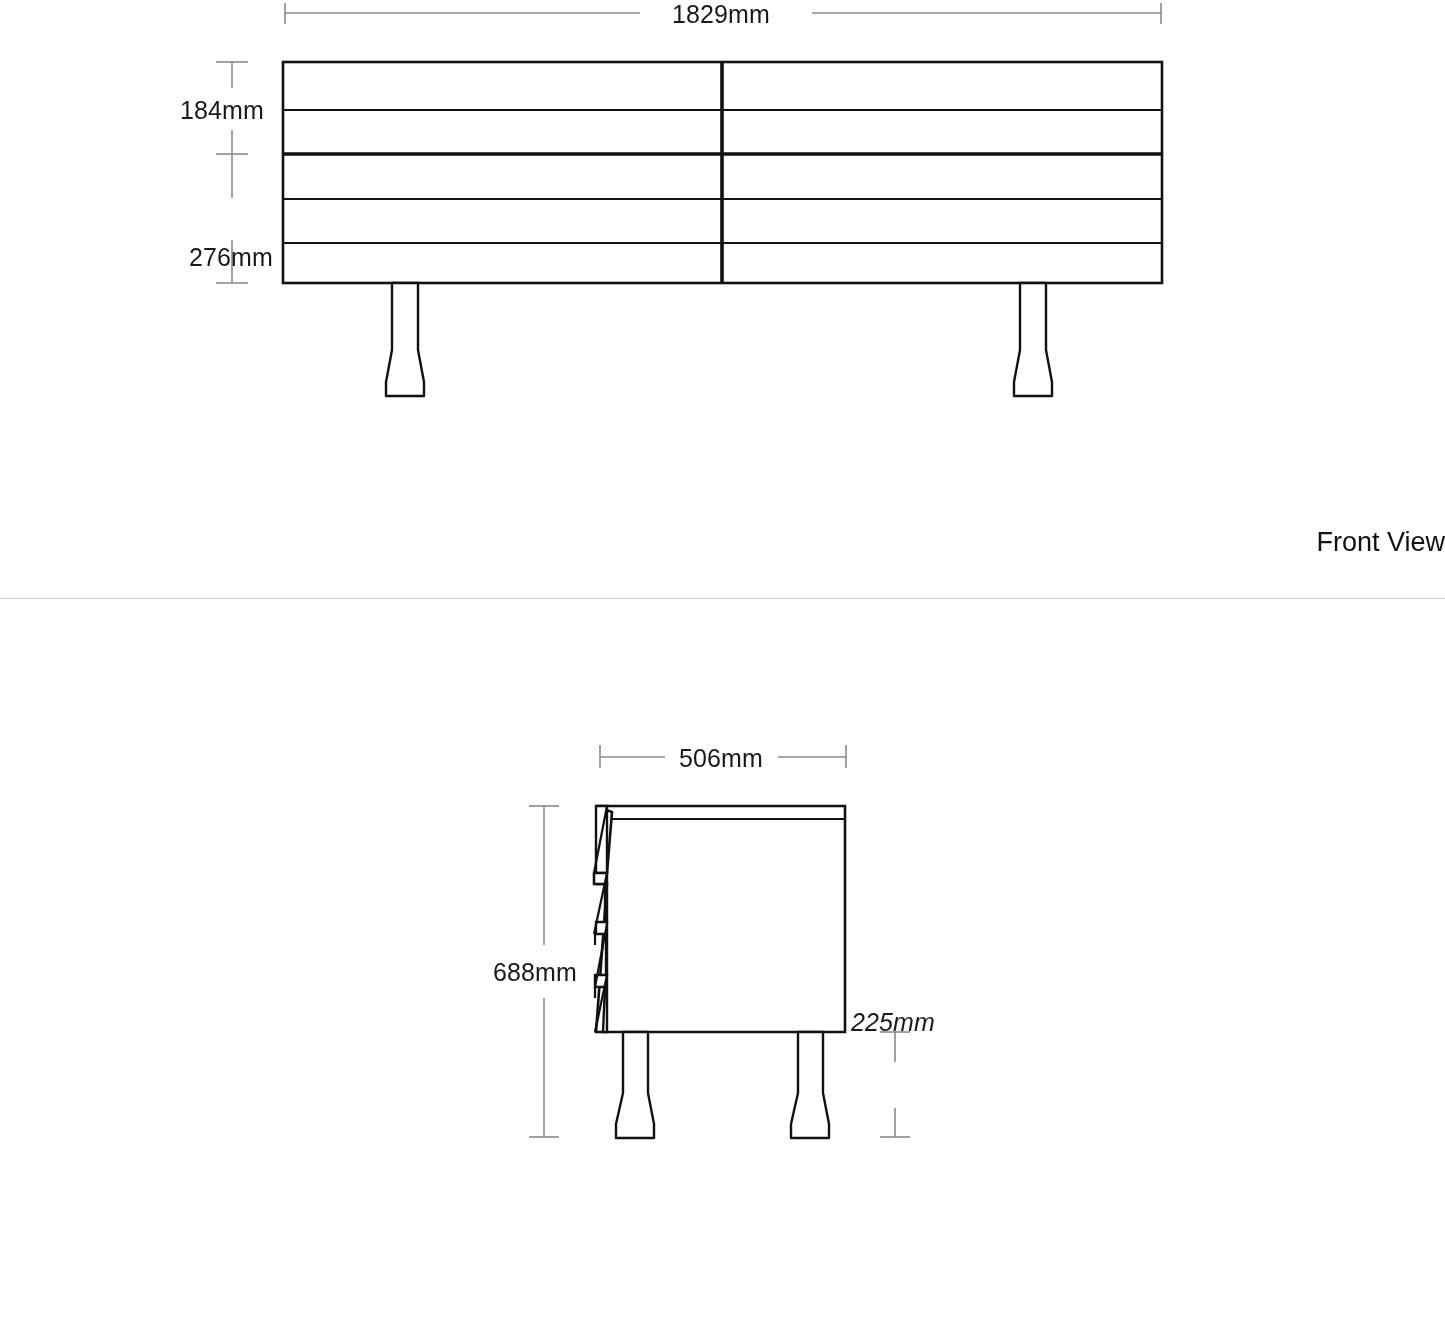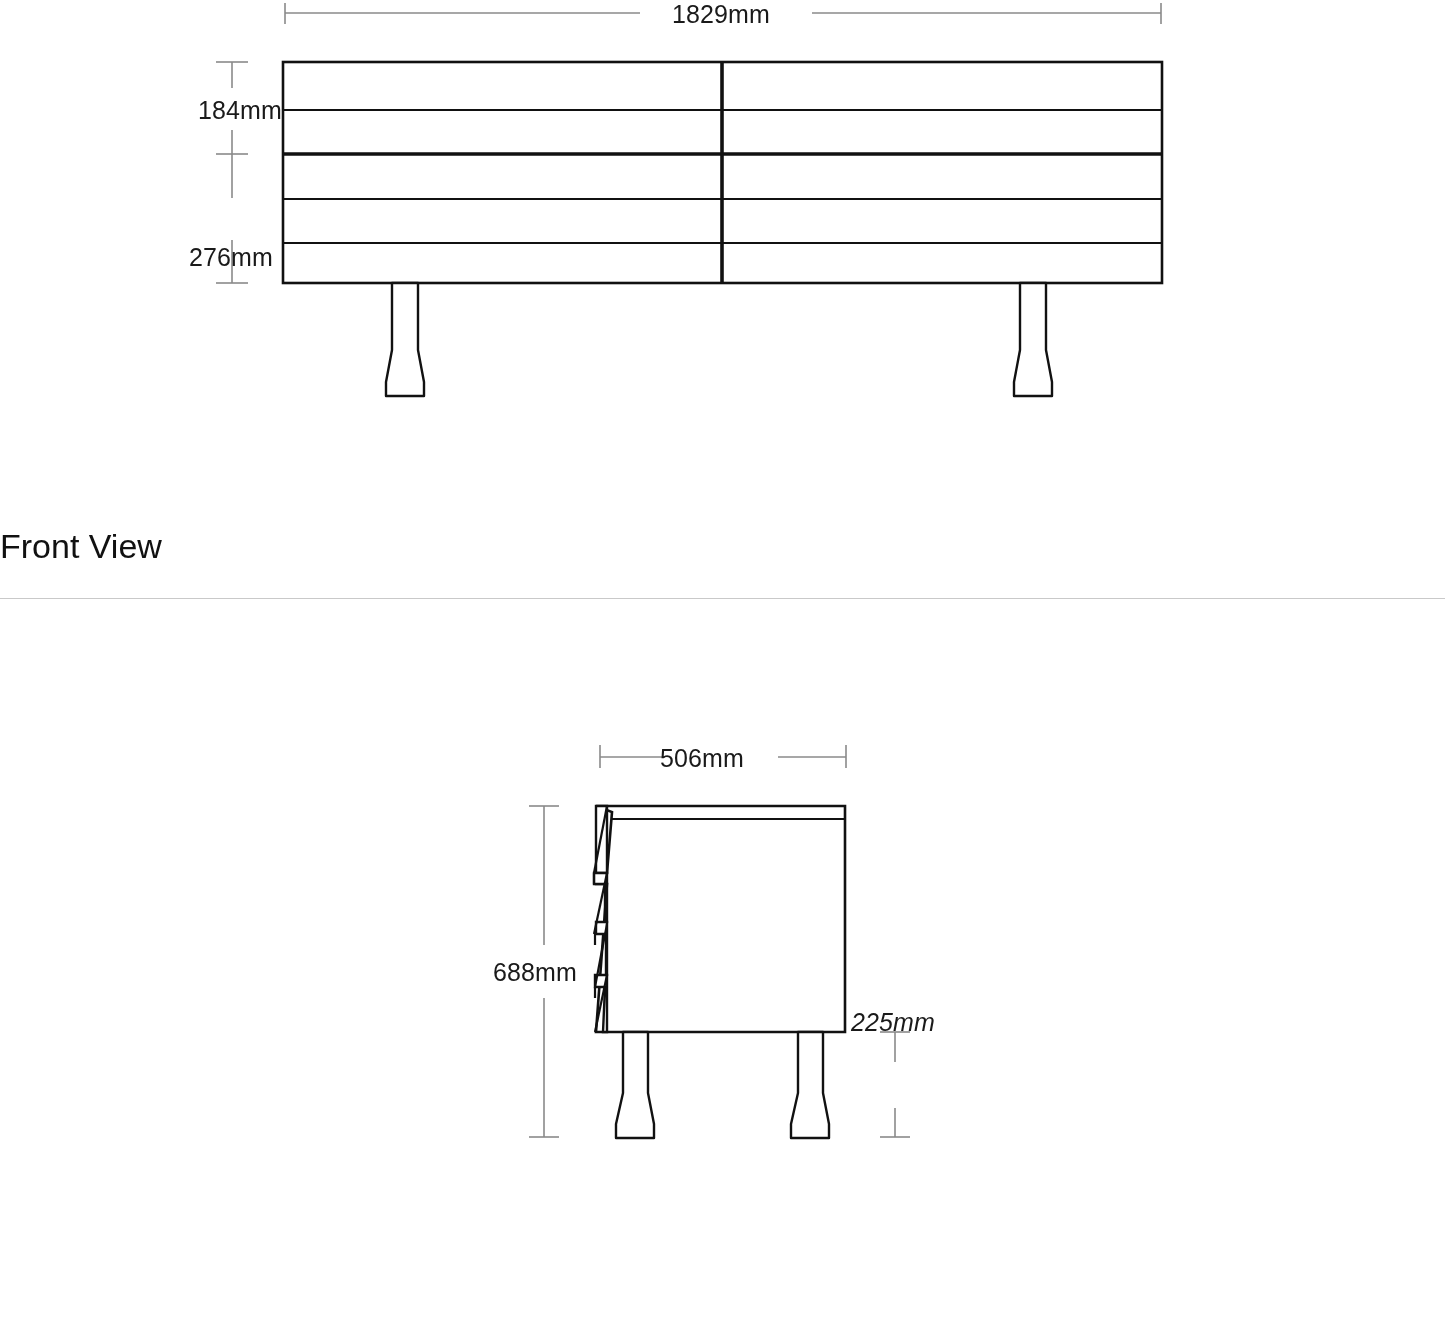--- a/index.html
+++ b/index.html
@@ -33,24 +33,24 @@
     position: absolute;
     font-family: "Liberation Sans", sans-serif;
     font-size: 25px;
     color: #1a1a1a;
     white-space: nowrap;
     letter-spacing: 0.1px;
   }
   .view-caption {
     position: absolute;
     font-family: "Liberation Sans", sans-serif;
-    font-size: 34px;
+    font-size: 27px;
     color: #111111;
     white-space: nowrap;
-    text-align: left;
+    text-align: right;
   }
   .section-rule {
     position: absolute;
     left: 0;
     width: 1445px;
     height: 1px;
     background: #c9c9c9;
   }
 </style>
 </head>
@@ -161,25 +161,25 @@
       <path d="M 623 1032 L 623 1093 L 616 1124 L 616 1138 L 654 1138 L 654 1124 L 648 1093 L 648 1032 Z"></path>
     </g>
     <g stroke="#111111" stroke-width="2.4" fill="#ffffff" stroke-linejoin="round">
       <path d="M 798 1032 L 798 1093 L 791 1124 L 791 1138 L 829 1138 L 829 1124 L 823 1093 L 823 1032 Z"></path>
     </g>
 
   </svg>
 
   <div class="dim-text" style="left:672px; top:0px;">1829mm</div>
 
-  <div class="dim-text" style="left:198px; top:96px;">184mm</div>
+  <div class="dim-text" style="left:180px; top:96px;">184mm</div>
 
   <div class="dim-text" style="left:189px; top:207px;margin-top:36px;">276mm</div>
 
-  <div class="dim-text" style="left:660px; top:744px;">506mm</div>
+  <div class="dim-text" style="left:679px; top:744px;">506mm</div>
 
   <div class="dim-text" style="left:493px; top:958px;">688mm</div>
 
   <div class="dim-text" style="left:851px; top:1008px;font-style:italic;">225mm</div>
 
   <div class="view-caption" style="left:0px; top:527px; width:1445px;">Front View</div>
 
   <div class="section-rule" style="top:598px;"></div>
 
 

